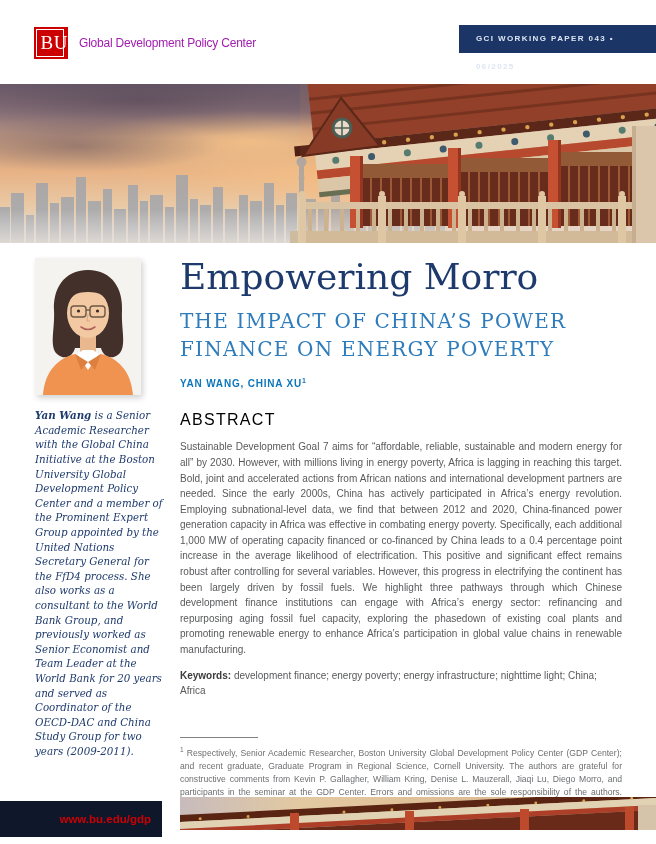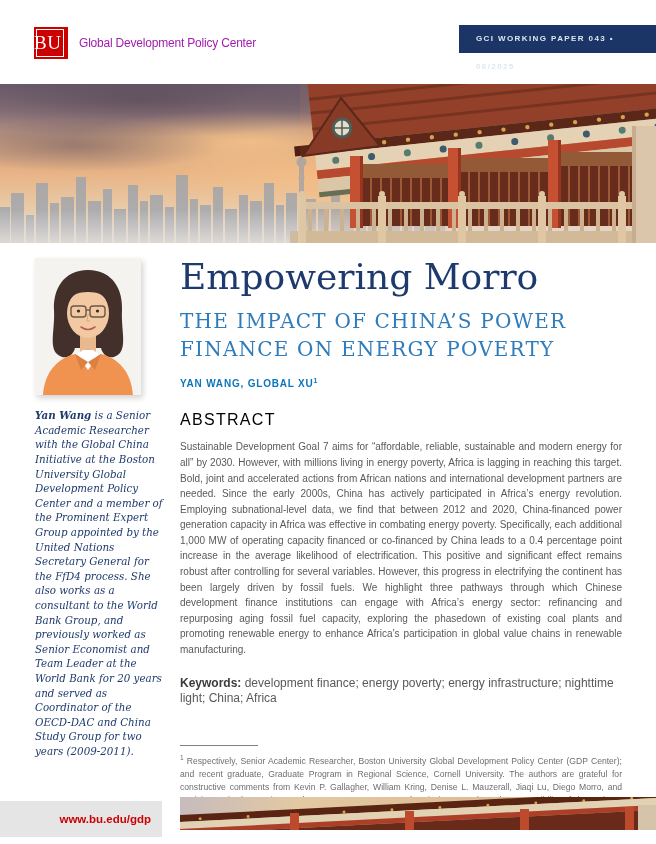--- a/index.html
+++ b/index.html
@@ -2,21 +2,21 @@
 <html><head>
 <meta charset="utf-8">
 <style>
   html,body{margin:0;padding:0;background:#ffffff;}
   .page{position:relative;width:656px;height:844px;background:#ffffff;overflow:hidden;
         font-family:"Liberation Sans",sans-serif;}
 
   
   .bu-logo{position:absolute;left:34px;top:27px;width:34px;height:32px;background:#cc0000;
            color:#ffffff;font-family:"Liberation Serif",serif;font-size:19px;
-           display:flex;align-items:center;justify-content:flex-start;}
+           display:flex;align-items:center;justify-content:flex-end;}
   .bu-logo::after{content:"";position:absolute;left:2px;top:2px;right:4px;bottom:2px;
            border:1px solid #ffffff;}
   .bu-logo span{position:relative;z-index:1;letter-spacing:0.5px;}
   .org-name{position:absolute;left:79px;top:26px;height:34px;line-height:34px;
            font-size:12px;color:#a21caf;font-weight:500;letter-spacing:-0.2px;}
   .paper-bar{position:absolute;left:412px;right:0;top:25px;height:28px;background:#1b3566;
            color:#dde6f2;font-size:8px;font-weight:bold;letter-spacing:1.4px;
            line-height:28px;padding-left:17px;box-sizing:border-box;margin-left:47px;}
 
   
@@ -36,30 +36,30 @@
   .main{position:absolute;left:180px;top:256px;width:442px;}
   .title{margin:0;font-family:"DejaVu Serif",serif;font-weight:500;font-size:36px;
            line-height:42px;color:#1e3a6d;}
   .subtitle{margin-top:9px;font-family:"DejaVu Serif",serif;font-size:20px;line-height:28px;
            letter-spacing:1.2px;color:#2e7cbb;}
   .authors{margin-top:14px;font-size:10px;font-weight:bold;letter-spacing:0.8px;color:#0d76bb;}
   .authors sup{font-size:7px;}
   .abstract-label{margin-top:22px;font-size:16px;letter-spacing:1.3px;color:#000000;}
   .abstract-text{font-size:10px;line-height:15.6px;color:#58595b;
            text-align:justify;}
-  .keywords{margin-top:18px;font-size:12px;line-height:15.6px;color:#58595b;}
+  .keywords{margin-top:10px;font-size:10px;line-height:15.6px;color:#58595b;}
   .keywords b{color:#3c3c3e;}
   .footnote{margin-top:38px;}
   .footnote-rule{width:78px;border-top:1.5px solid #808285;margin-bottom:5px;}
   .footnote p{margin:0;font-size:8.6px;line-height:13px;color:#6d6e71;text-align:justify;}
   .footnote sup{font-size:6.5px;}
   .footnote a{color:#4a90d2;text-decoration:none;cursor:pointer;}
 
   
-  .url-ribbon{position:absolute;left:0;top:801px;width:162px;height:36px;background:#e5e5e5;
+  .url-ribbon{position:absolute;left:0;top:801px;width:162px;height:36px;background:#0f172a;
            color:#cc0004;font-weight:bold;font-size:11.5px;line-height:36px;text-align:right;
            padding-right:11px;box-sizing:border-box;cursor:pointer;}
   .photo-strip{position:absolute;left:180px;top:797px;width:476px;height:33px;overflow:hidden;}
 </style>
 </head>
 <body>
 
 <div class="page">
 
   <div class="bu-logo">
@@ -299,21 +299,21 @@
     </svg>
   </div>
   <p class="bio"><b>Yan Wang</b><span> is a Senior Academic Researcher with the Global China Initiative at the Boston University Global Development Policy Center and a member of the Prominent Expert Group appointed by the United Nations Secretary General for the FfD4 process. She also works as a consultant to the World Bank Group, and previously worked as Senior Economist and Team Leader at the World Bank for 20 years and served as Coordinator of the OECD-DAC and China Study Group for two years (2009-2011).</span></p>
 
   <div class="main">
     <h1 class="title">Empowering Morro</h1>
     <div class="subtitle">
       <div>THE IMPACT OF CHINA’S POWER</div>
       <div>FINANCE ON ENERGY POVERTY</div>
     </div>
-    <div class="authors"><span>YAN WANG, GLOBAL XU</span><sup>1</sup></div>
+    <div class="authors"><span>YAN WANG, CHINA XU</span><sup>1</sup></div>
     <div class="abstract-label">ABSTRACT</div>
     <p class="abstract-text">Sustainable Development Goal 7 aims for “affordable, reliable, sustainable and modern energy for all” by 2030. However, with millions living in energy poverty, Africa is lagging in reaching this target. Bold, joint and accelerated actions from African nations and international development partners are needed. Since the early 2000s, China has actively participated in Africa’s energy revolution. Employing subnational-level data, we find that between 2012 and 2020, China-financed power generation capacity in Africa was effective in combating energy poverty. Specifically, each additional 1,000 MW of operating capacity financed or co-financed by China leads to a 0.4 percentage point increase in the average likelihood of electrification. This positive and significant effect remains robust after controlling for several variables. However, this progress in electrifying the continent has been largely driven by fossil fuels. We highlight three pathways through which Chinese development finance institutions can engage with Africa’s energy sector: refinancing and repurposing aging fossil fuel capacity, exploring the phasedown of existing coal plants and promoting renewable energy to enhance Africa’s participation in global value chains in renewable manufacturing.</p>
     <p class="keywords"><b>Keywords:</b><span> development finance; energy poverty; energy infrastructure; nighttime light; China; Africa</span></p>
     <div class="footnote">
       <div class="footnote-rule"></div>
       <p><sup>1</sup><span> Respectively, Senior Academic Researcher, Boston University Global Development Policy Center (GDP Center); and recent graduate, Graduate Program in Regional Science, Cornell University. The authors are grateful for constructive comments from Kevin P. Gallagher, William Kring, Denise L. Mauzerall, Jiaqi Lu, Diego Morro, and participants in the seminar at the GDP Center. Errors and omissions are the sole responsibility of the authors. Comments may be sent to the corresponding author, Yan Wang, at </span><a>ywang5@bu.edu</a><span>.</span></p>
     </div>
   </div>
 
   <div class="url-ribbon">www.bu.edu/gdp</div>

